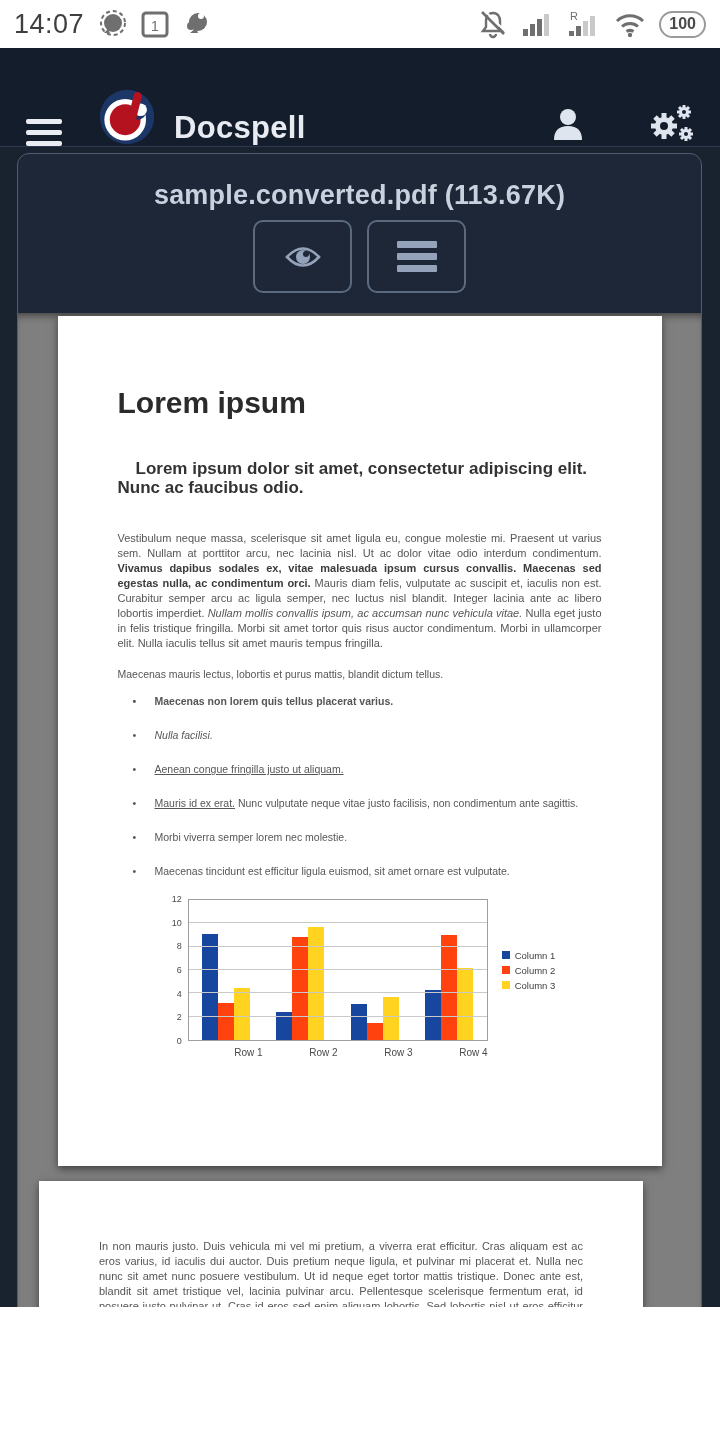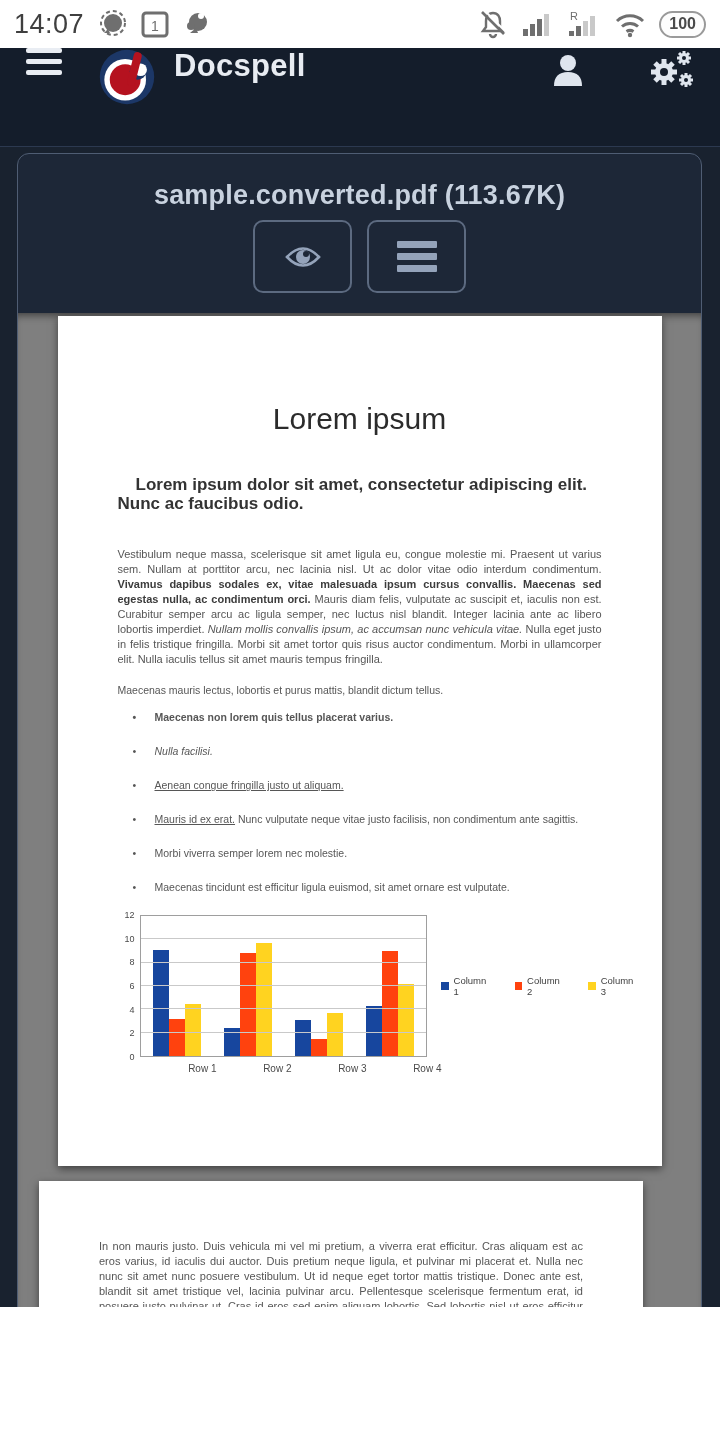--- a/index.html
+++ b/index.html
@@ -12,21 +12,21 @@
     display:flex; align-items:center; padding:0 14px; color:#6f6f6f; }
   .sb-time { font-size:27px; color:#3f3f3f; font-weight:500; letter-spacing:.5px; margin-right:14px; }
   .sb-left { display:flex; align-items:center; gap:12px; }
   .sb-right { margin-left:auto; display:flex; align-items:center; gap:12px; }
   .sb-icon { display:inline-flex; align-items:center; justify-content:center; }
   .battery-pill { border:2.5px solid #9a9a9a; border-radius:14px; padding:0 8px; height:27px;
     display:flex; align-items:center; font-size:16px; font-weight:bold; color:#4a4a4a; background:#fdfdfd; }
 
   
   .app-bar { position:absolute; top:48px; left:0; width:720px; height:98px; background:#141d2b;
-    display:flex; align-items:flex-start; padding:0 26px; }
+    display:flex; align-items:flex-end; padding:0 26px; }
   .hamburger { width:36px; display:flex; flex-direction:column; gap:6px; cursor:pointer; }
   .hamburger div { height:5px; background:#e9edf3; border-radius:2px; }
   .logo { width:58px; height:58px; margin-left:36px; }
   .app-title { color:#e8ecf2; font-size:31px; font-weight:bold; margin-left:18px; letter-spacing:.3px; }
   .appbar-actions { margin-left:auto; display:flex; align-items:center; gap:58px; }
 
   
   .app-body { position:absolute; top:146px; left:0; width:720px; height:1197px; background:#19222f;
     border-top:1px solid #2c3950; }
   .attachment-panel { position:absolute; top:6px; left:17px; width:685px; height:1174px;
@@ -39,21 +39,21 @@
   .menu-glyph { display:flex; flex-direction:column; gap:5px; }
   .menu-glyph div { width:40px; height:7px; background:#94a3ba; border-radius:1px; }
 
   
   .pdf-viewer { position:relative; width:683px; height:1012px; background:#7f7f7f; overflow:hidden;
     box-shadow: inset 0 7px 9px -5px rgba(0,0,0,.55); }
   .page { width:604px; margin:0 auto; background:#fff; box-shadow:0 3px 8px rgba(0,0,0,.5); }
   .page1 { margin-top:3px; height:850px; padding:70px 60px 0 60px; overflow:hidden; }
   .page2 { margin-top:15px; height:145px; padding:58px 60px 0 60px; overflow:hidden;margin-left:21px; }
 
-  .doc-title { text-align:center; font-size:30px; font-weight:normal; color:#2b2b2b;margin-top:16px; }
+  .doc-title { text-align:left; font-size:30px; font-weight:bold; color:#2b2b2b; }
   .doc-subtitle { margin-top:39px; font-size:17px; line-height:19px; font-weight:bold; color:#333;
     text-indent:18px; }
   .doc-para { margin-top:34px; font-size:11px; line-height:15px; color:#565656; text-align:justify; }
   .doc-para2 { margin-top:16px; font-size:10.5px; line-height:15px; color:#565656; }
   .doc-list { list-style:none; margin-top:12px; margin-left:15px; }
   .doc-list li { position:relative; padding-left:22px; font-size:10.5px; line-height:15px;
     color:#565656; margin-bottom:19px; }
   .doc-list li::before { content:"•"; position:absolute; left:0; top:0; color:#565656; }
   .li-bold { font-weight:bold; color:#3c3c3c; }
   .li-italic { font-style:italic; }
@@ -65,21 +65,21 @@
   .chart { margin:20px auto 0 auto; width:fit-content; }
   .chart-main { display:flex; align-items:center; }
   .y-axis { position:relative; width:24px; height:142px; align-self:flex-start; }
   .y-axis span { position:absolute; right:6px; transform:translateY(50%); font-size:9px; color:#4a4a4a; }
   .plot { position:relative; width:300px; height:142px; border:1px solid #9e9e9e; background:#fff;
     align-self:flex-start; }
   .gridline { position:absolute; left:0; width:100%; height:1px; background:#c9c9c9; }
   .bar-groups { position:absolute; inset:0; display:flex; }
   .bar-group { flex:1; display:flex; align-items:flex-end; justify-content:center; }
   .bar { width:16px; }
-  .legend { margin-left:14px; display:flex; flex-direction:row; gap:23px; }
+  .legend { margin-left:14px; display:flex; flex-direction:column; gap:4px; }
   .legend-item { display:flex; align-items:center; gap:5px; font-size:9.5px; color:#404040; }
   .legend-swatch { width:8px; height:8px; }
   .x-axis { display:flex; margin-left:24px; width:300px; margin-top:6px; }
   .x-axis span { flex:1; text-align:right; font-size:10px; color:#4a4a4a; }
 
   
   .nav-bar { position:absolute; top:1343px; left:0; width:720px; height:97px; background:#fff;
     display:flex; align-items:center; justify-content:center; gap:116px; }
   .nav-btn { display:flex; align-items:center; justify-content:center; cursor:pointer; }
 </style>

